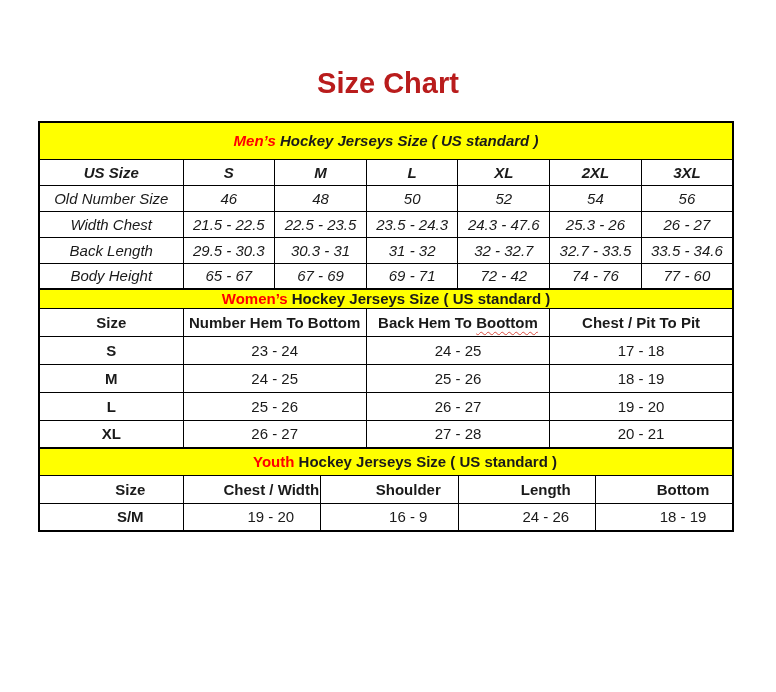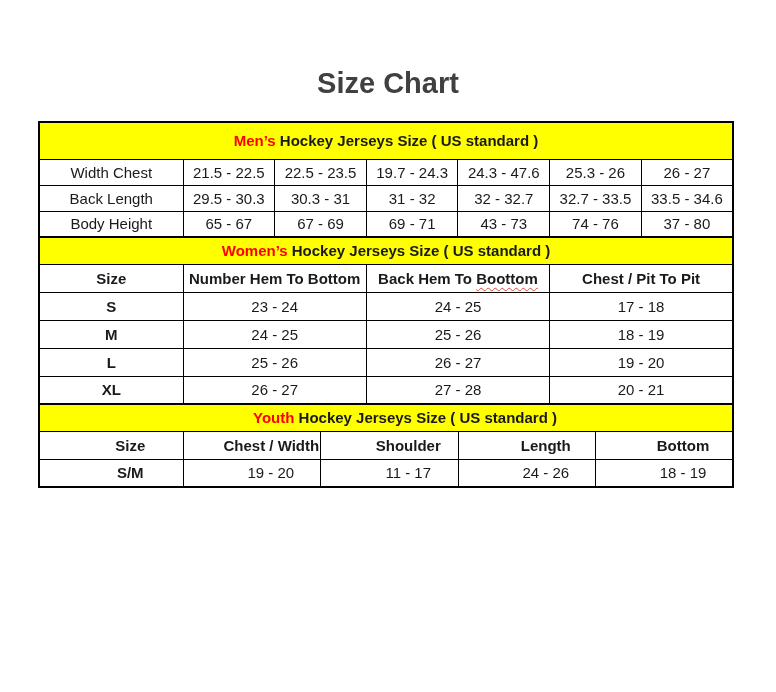--- a/index.html
+++ b/index.html
@@ -17,21 +17,21 @@
     height: 692px;
     position: relative;
   }
   .page-title {
     margin: 0;
     padding-top: 66px;
     text-align: center;
     font-size: 29px;
     line-height: 34px;
     font-weight: 700;
-    color: #404040;
+    color: #b91c1c;
     letter-spacing: 0px;
   }
   .chart-wrap {
     width: 696px;
     margin: 21px 0 0 38px;
   }
   table.size-table {
     border-collapse: collapse;
     table-layout: fixed;
     width: 696px;
@@ -52,23 +52,23 @@
   .size-table th { font-weight: 700; }
   .banner-cell {
     background: #ffff00;
     border: 2px solid #000;
     font-weight: 700;
     font-size: 17px;
   }
   .banner-hl { color: #ff0000; }
   
   #mens .banner-cell   { height: 37px; }
-  #womens .banner-cell { height: 27px; }
+  #womens .banner-cell { height: 19px; }
   #youth .banner-cell  { height: 27px; }
-  #mens td, #mens th     { height: 26px; }
+  #mens td, #mens th     { height: 26px; font-style: italic; }
   #womens td, #womens th { height: 28px; }
   #youth td, #youth th   { height: 28px; padding-left: 40px; }
   
   .label-cell { font-weight: 700; }
   #mens .label-cell { font-weight: 400; }
   .squiggle {
     text-decoration-line: underline;
     text-decoration-style: wavy;
     text-decoration-color: #d94b3f;
     text-decoration-thickness: 1px;
@@ -91,45 +91,63 @@
           <col>
           <col>
           <col>
           <col>
         </colgroup>
         <tbody>
           <tr>
             <td colspan="7" class="banner-cell"><span class="banner-hl">Men’s</span><span> Hockey Jerseys Size ( US standard )</span></td>
           </tr>
           <tr>
+            <th>US Size</th>
+            <th>S</th>
+            <th>M</th>
+            <th>L</th>
+            <th>XL</th>
+            <th>2XL</th>
+            <th>3XL</th>
+          </tr>
+          <tr>
+            <td class="label-cell">Old Number Size</td>
+            <td>46</td>
+            <td>48</td>
+            <td>50</td>
+            <td>52</td>
+            <td>54</td>
+            <td>56</td>
+          </tr>
+          <tr>
             <td class="label-cell">Width Chest</td>
             <td>21.5 - 22.5</td>
             <td>22.5 - 23.5</td>
-            <td>19.7 - 24.3</td>
+            <td>23.5 - 24.3</td>
             <td>24.3 - 47.6</td>
             <td>25.3 - 26</td>
             <td>26 - 27</td>
           </tr>
           <tr>
             <td class="label-cell">Back Length</td>
             <td>29.5 - 30.3</td>
             <td>30.3 - 31</td>
             <td>31 - 32</td>
             <td>32 - 32.7</td>
             <td>32.7 - 33.5</td>
             <td>33.5 - 34.6</td>
           </tr>
           <tr>
             <td class="label-cell">Body Height</td>
             <td>65 - 67</td>
             <td>67 - 69</td>
             <td>69 - 71</td>
-            <td>43 - 73</td>
+            <td>72 - 42</td>
             <td>74 - 76</td>
-            <td>37 - 80</td>
+            <td>77 - 60</td>
           </tr>
         </tbody>
       </table>
     <table class="size-table" id="womens">
         <colgroup>
           <col class="label-col">
           <col>
           <col>
           <col>
         </colgroup>
@@ -184,20 +202,20 @@
           <tr>
             <th>Size</th>
             <th>Chest / Width</th>
             <th>Shoulder</th>
             <th>Length</th>
             <th>Bottom</th>
           </tr>
           <tr>
             <td class="label-cell">S/M</td>
             <td>19 - 20</td>
-            <td>11 - 17</td>
+            <td>16 - 9</td>
             <td>24 - 26</td>
             <td>18 - 19</td>
           </tr>
         </tbody>
       </table>
   </div>
 </div>
 
 </body></html>

